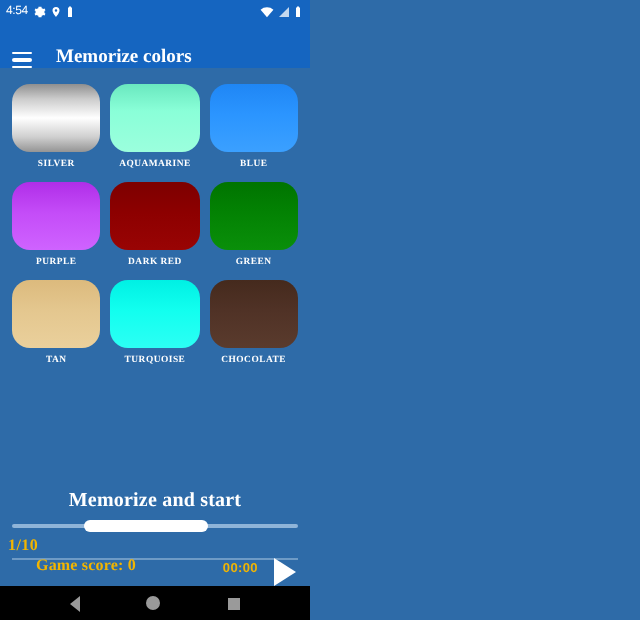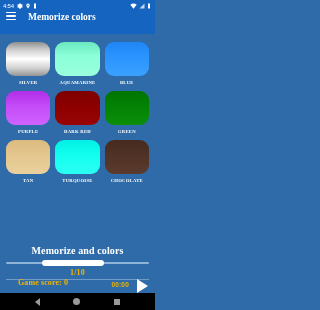--- a/index.html
+++ b/index.html
@@ -34,21 +34,21 @@
   }
   .sb-icons-left { display:flex; align-items:center; gap:2px; margin-left:3px; }
   .sb-spacer { flex:1; }
   .sb-icons-right { display:flex; align-items:center; gap:2px; margin-right:1px; }
   .sb-ic { display:block; }
 
   
   .appbar {
     height:22px;
     background:#1565c0;
-    display:flex; align-items:flex-start;
+    display:flex; align-items:flex-end;
     padding:0 6px;
     flex:0 0 22px;
   }
   .hamburger { width:10px; height:8px; display:flex; flex-direction:column; justify-content:space-between; cursor:pointer; }
   .hamburger span { display:block; height:1.4px; background:#fff; border-radius:1px; }
   .appbar-title {
     color:#ffffff;
     font-family:"Liberation Serif", serif;
     font-weight:bold;
     font-size:9.5px;
@@ -122,21 +122,21 @@
     transform:translateX(-50%);
     width:62px; height:6px;
     background:#ffffff;
     border-radius:4px;
   }
   .round-label {
     color:#f2b500;
     font-family:"Liberation Serif", serif;
     font-weight:bold;
     font-size:8px;
-    text-align:center;
+    text-align:left;
     margin-top:1px;
     letter-spacing:0.2px;
   }
   .timer-row {
     position:relative;
     height:16px;
     margin-top:0px;
   }
   .thin-line {
     position:absolute;
@@ -278,21 +278,21 @@
 
       <div class="cell">
         <div class="swatch" style="background:linear-gradient(180deg,#452a1d 0%,#503226 45%,#5a3b2d 100%);"></div>
         <div class="cap">CHOCOLATE</div>
       </div>
 
     </div>
   </div>
 
   <div class="bottom">
-    <div class="memorize-title">Memorize and colors</div>
+    <div class="memorize-title">Memorize and start</div>
 
     <div class="seek-wrap">
       <div class="seek-track"></div>
       <div class="seek-thumb"></div>
     </div>
 
     <div class="round-label">1/10</div>
 
     <div class="timer-row">
       <div class="thin-line"></div>

